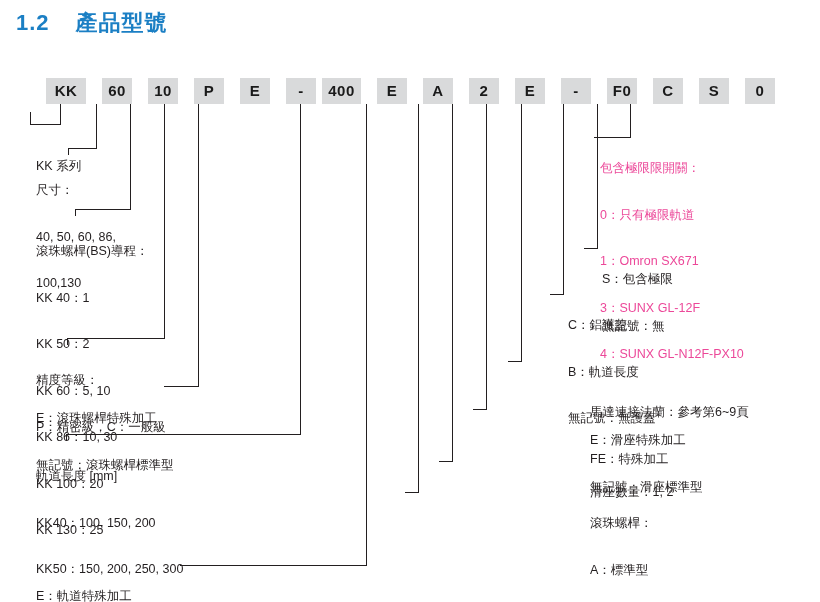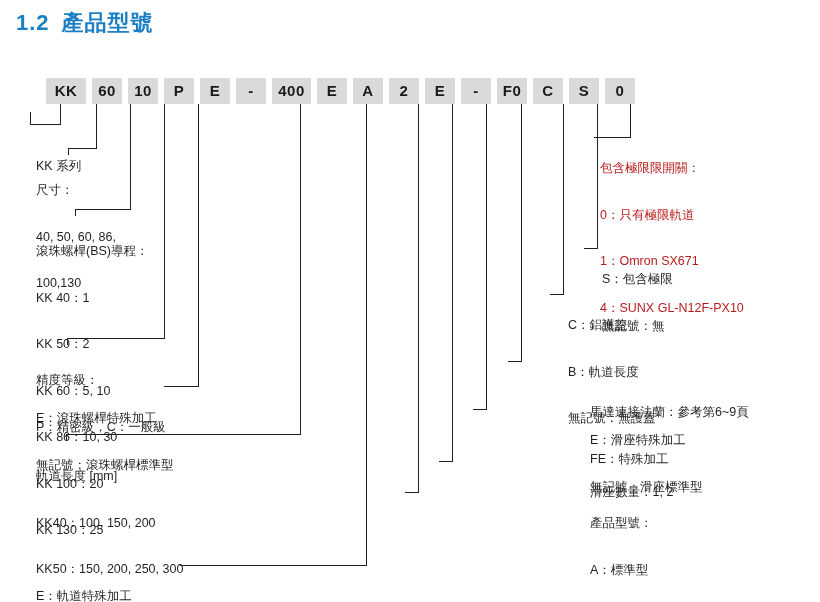--- a/index.html
+++ b/index.html
@@ -19,62 +19,62 @@
   
   #title {
     position: absolute;
     left: 16px;
     top: 8px;
     font-size: 22px;
     font-weight: bold;
     color: #1b7fc4;
     letter-spacing: 1px;
   }
-  #title .num { margin-right: 12px; }
+  #title .num { margin-right: 26px; }
 
   
   #code-row {
     position: absolute;
     left: 46px;
     top: 78px;
     display: flex;
     gap: 6px;
   }
   .code-cell {
     height: 26px;
     line-height: 26px;
     text-align: center;
     font-size: 15px;
     font-weight: bold;
     color: #1a1a1a;
     background: #d9dadb;
     letter-spacing: 0.5px;
   }
   .code-cell.w-wide  { width: 40px; }
-  .code-cell.w-norm  { width: 30px; }
+  .code-cell.w-norm  { width: 30px; margin-left: 10px; }
   .code-cell.w-mid   { width: 39px; }
 
   
   .v-line, .h-line {
     position: absolute;
     background: #231f20;
   }
   .v-line { width: 1px; }
   .h-line { height: 1px; }
 
   
   .blk {
     position: absolute;
     font-size: 12.5px;
     line-height: 15.5px;
     color: #231f20;
     white-space: pre;
   }
   .blk .ln { display: block; }
-  .blue { color: #b91c1c; }
+  .blue { color: #ec4899; }
 </style>
 </head>
 <body>
 
 <div id="title">
   <span class="num">1.2</span><span>產品型號</span>
 </div>
 
 <div id="code-row">
   <div class="code-cell w-wide">KK</div>
@@ -184,20 +184,21 @@
 
 <div class="blk" style="left:36px; top:558px;">
   <span class="ln">E：軌道特殊加工</span>
   
 </div>
 
 <div class="blk blue" style="left:600px; top:130px;">
   <span class="ln">包含極限限開關：</span>
   <span class="ln">0：只有極限軌道</span>
   <span class="ln">1：Omron SX671</span>
+  <span class="ln">3：SUNX GL-12F</span>
   <span class="ln">4：SUNX GL-N12F-PX10</span>
 </div>
 
 <div class="blk" style="left:602px; top:241px;">
   <span class="ln">S：包含極限</span>
   <span class="ln">無記號：無</span>
 </div>
 
 <div class="blk" style="left:568px; top:287px;">
   <span class="ln">C：鋁護蓋</span>
@@ -213,16 +214,16 @@
 <div class="blk" style="left:590px; top:402px;">
   <span class="ln">E：滑座特殊加工</span>
   <span class="ln">無記號：滑座標準型</span>
 </div>
 
 <div class="blk" style="left:590px; top:454px;">
   <span class="ln">滑座數量：1, 2</span>
 </div>
 
 <div class="blk" style="left:590px; top:485px;">
-  <span class="ln">產品型號：</span>
+  <span class="ln">滾珠螺桿：</span>
   <span class="ln">A：標準型</span>
   
 </div>
 
 </body></html>

